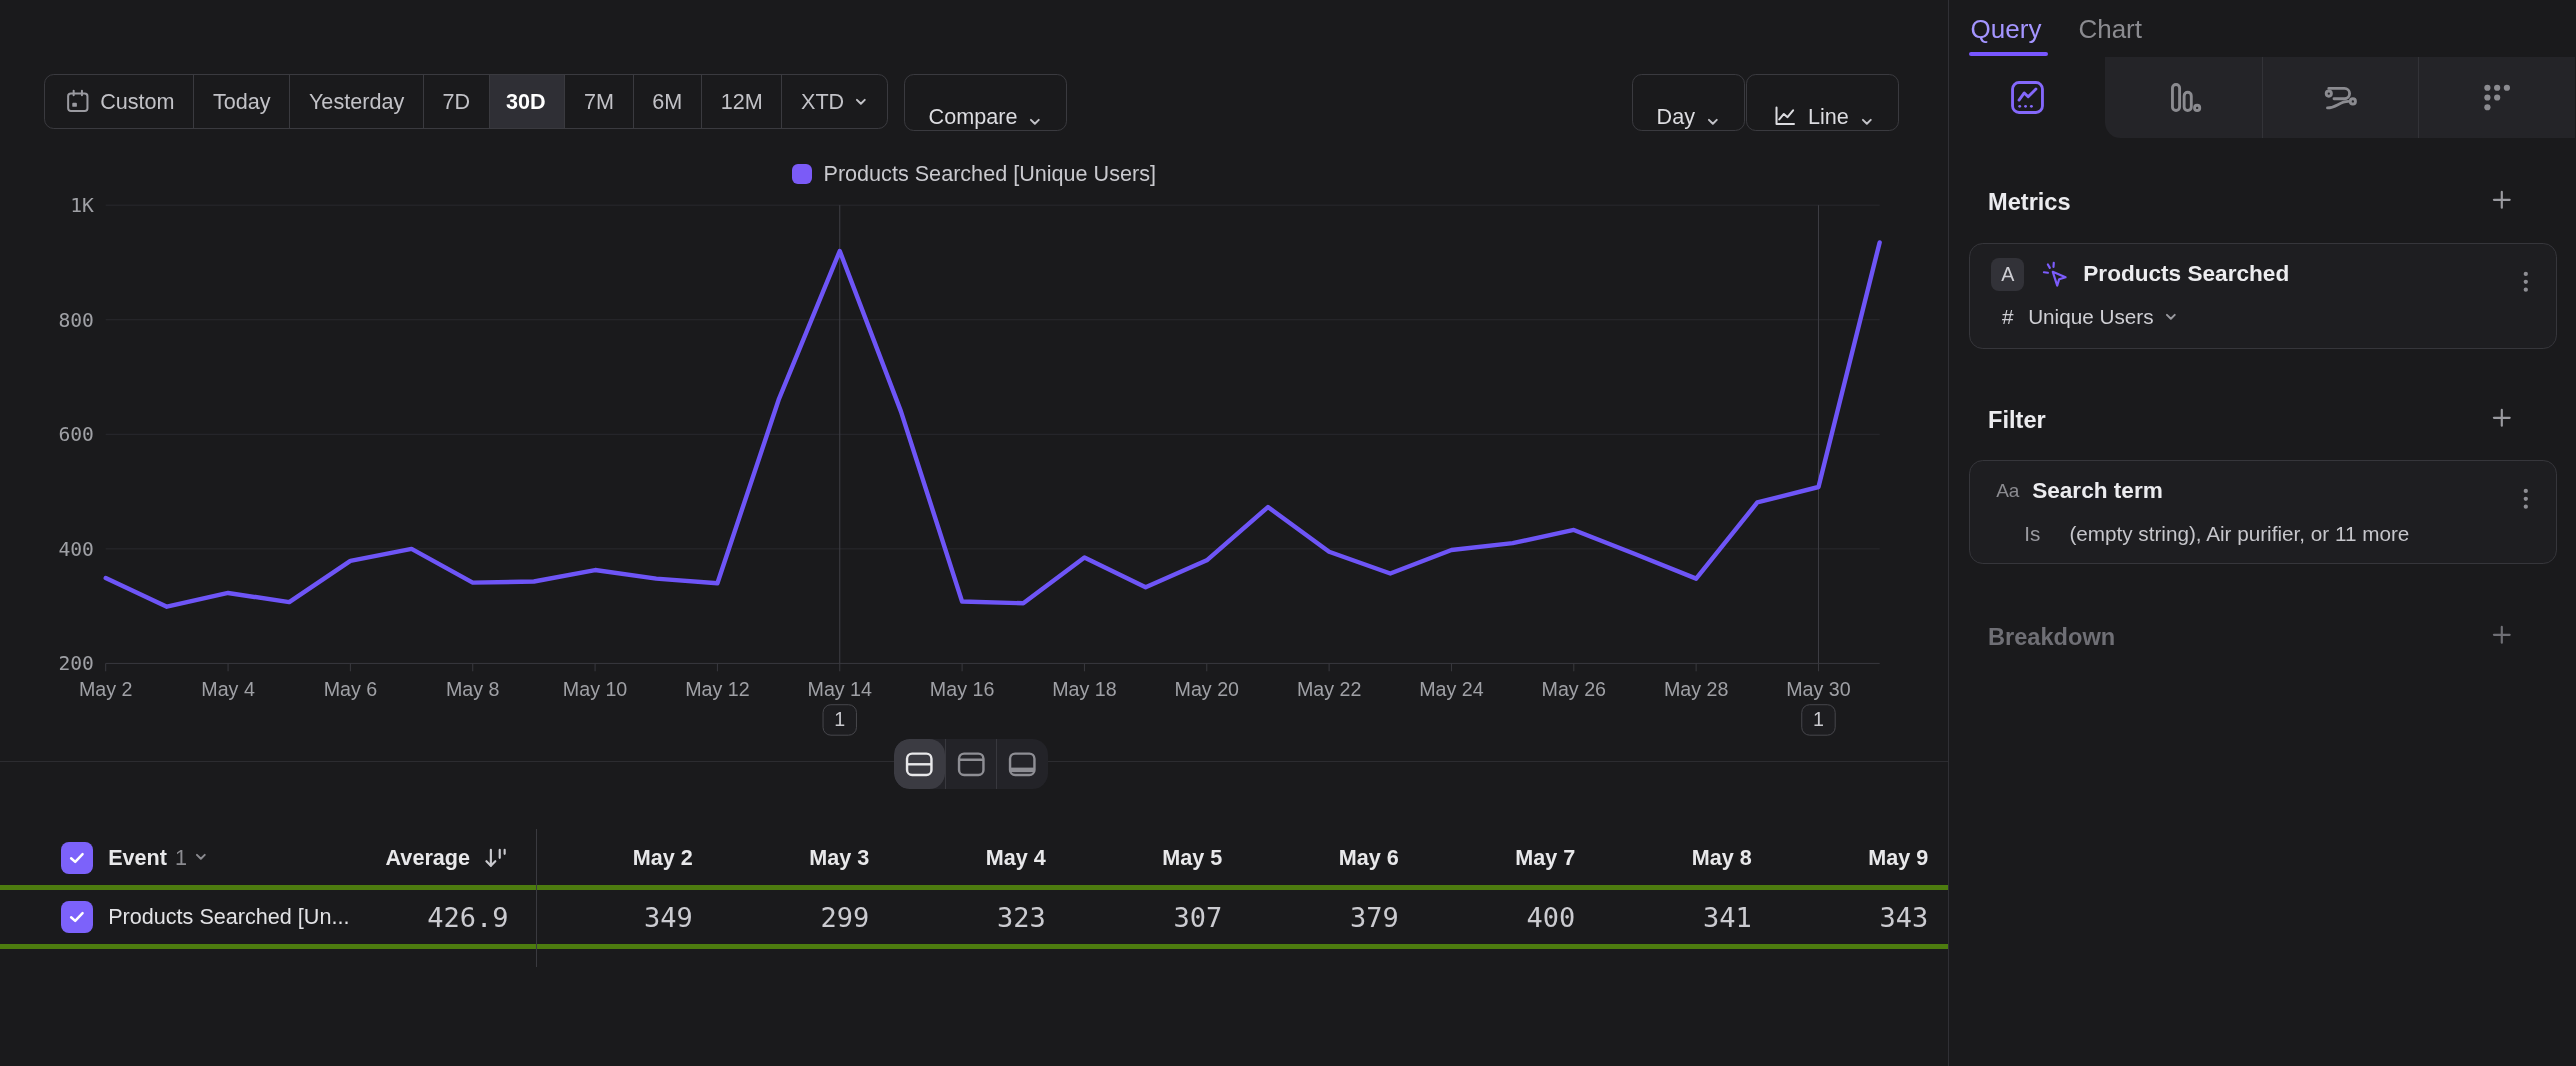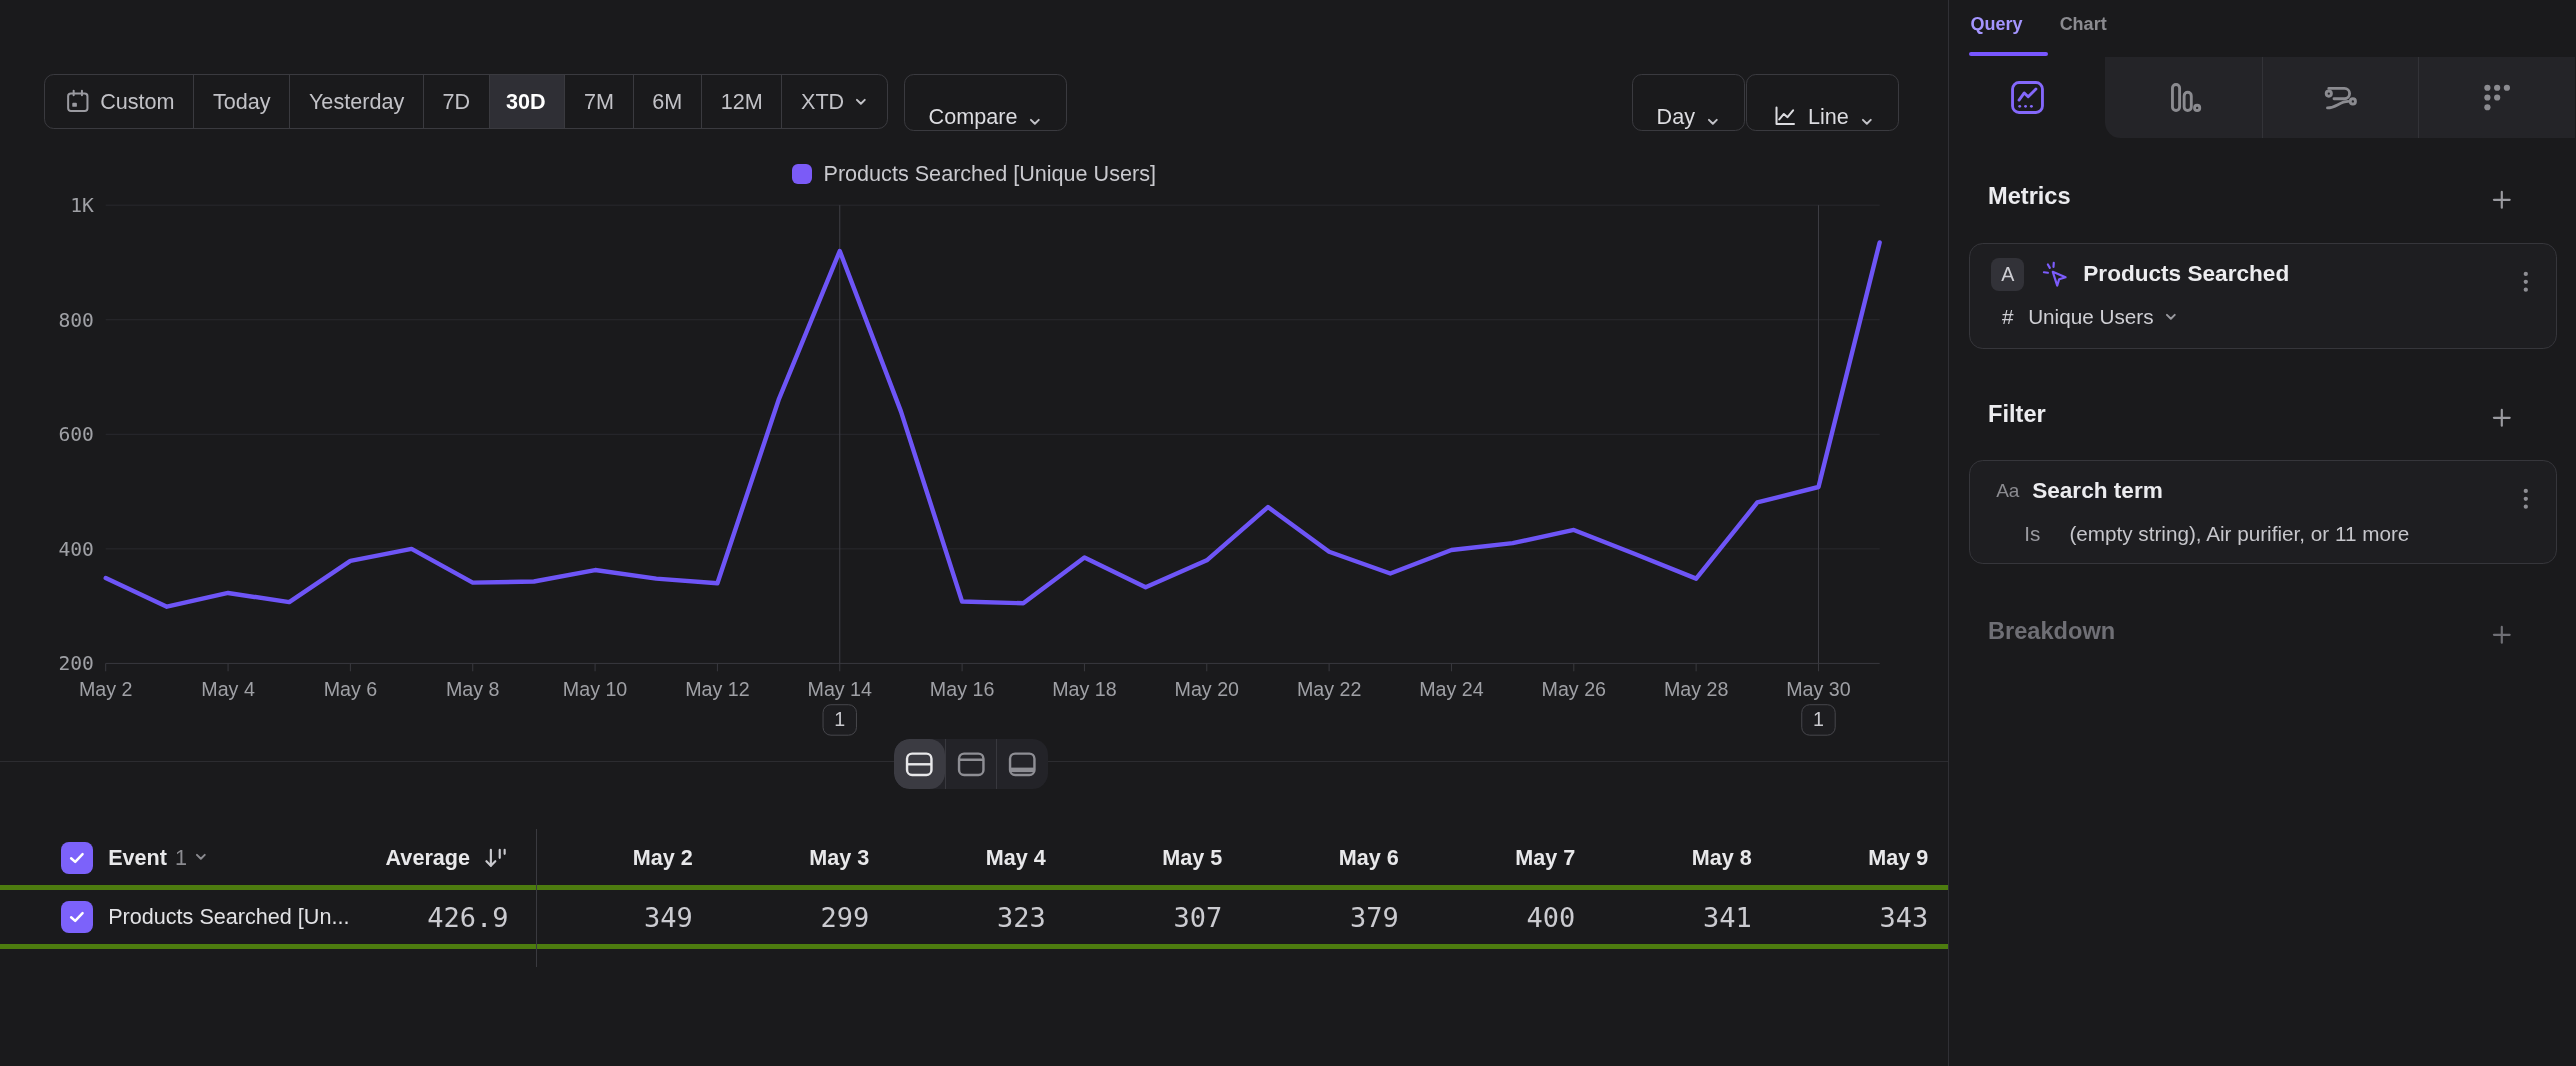--- a/index.html
+++ b/index.html
@@ -48,33 +48,33 @@
   .checkbox { width:31.5px; height:31.5px; border-radius:7.9px; background:#7c62fa; display:flex;
               align-items:center; justify-content:center; flex:0 0 auto; cursor:pointer; }
   .event-count { color:#8b8b90; font-weight:400; margin-left:2px; }
   .v-sep { position:absolute; left:536px; top:-2px; width:1px; height:138px; background:#3a3a3f; }
   .row-label { font-size:21.6px; color:#e2e2e5; }
 
   
   .sidebar { position:absolute; left:1948px; top:0; width:628px; height:1067px;
              border-left:1px solid #303035; background:#1a1a1c; }
   .side-tabs { position:absolute; left:21.6px; top:13.8px; display:flex; gap:37px; }
-  .side-tab { font-size:18px; font-weight:700; color:#8b8b90; background:none; border:none;
+  .side-tab { font-size:26px; font-weight:400; color:#8b8b90; background:none; border:none;
               font-family:inherit; cursor:pointer; padding:0; }
   .side-tab.active { color:#a495ff; }
   .tab-underline { position:absolute; left:19.7px; top:52px; width:79px; height:3.9px;
                    background:#7856ff; border-radius:2px; }
   .icon-row { position:absolute; left:0; top:57px; width:627px; height:81px; }
   .icon-row-block { position:absolute; left:156px; top:0; width:470px; height:81px;
                     background:#242428; border-bottom-left-radius:15.7px; }
   .icon-tab { position:absolute; top:0; width:156px; height:81px; display:flex;
               align-items:center; justify-content:center; background:none; border:none; cursor:pointer; }
   .icon-sep { position:absolute; top:0; width:1px; height:81px; background:#333338; }
   .side-section { position:absolute; left:39px; right:58px; display:flex;
-                  align-items:flex-start; justify-content:space-between;gap:44px; }
+                  align-items:flex-end; justify-content:space-between;gap:44px; }
   .side-heading { font-size:23.6px; font-weight:700; color:#ececef; }
   .side-heading.dim { color:#6f6f75; }
   .plus-btn { background:none; border:none; cursor:pointer; display:flex; padding:3.9px; }
   .card { position:absolute; left:19.7px; width:588px; background:#1e1e21;
           border:1px solid #36363b; border-radius:13.8px; cursor:pointer; }
   .card-row1 { position:absolute; left:21.6px; top:13.8px; height:33px; display:flex; align-items:center; }
   .card-row2 { position:absolute; left:21.6px; top:57px; height:31.5px; display:flex; align-items:center; }
   .letter-badge { width:33px; height:33px; border-radius:7.9px; background:#323238; color:#cfcfd4;
                   font-size:19.7px; display:flex; align-items:center; justify-content:center; flex:0 0 auto; }
   .type-badge { width:33px; text-align:center; color:#8b8b90; font-size:19px; flex:0 0 auto; }

